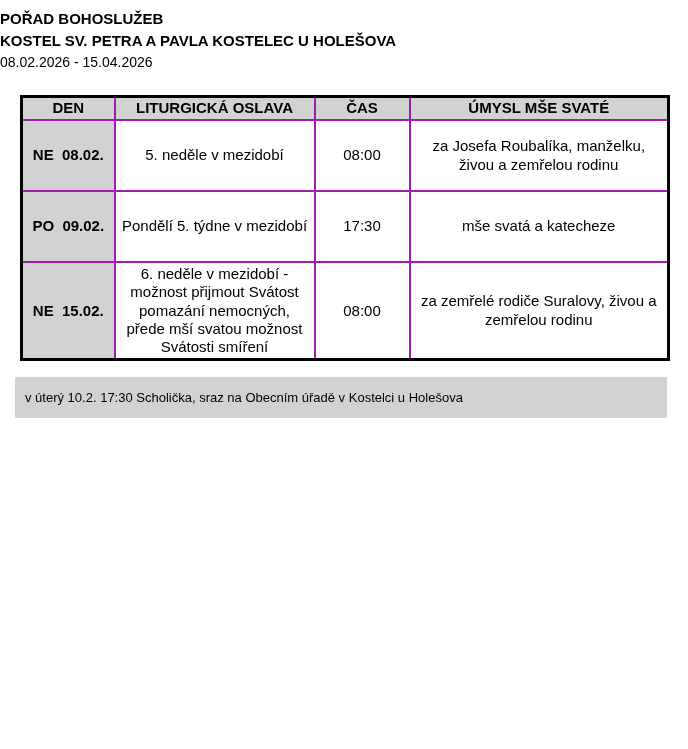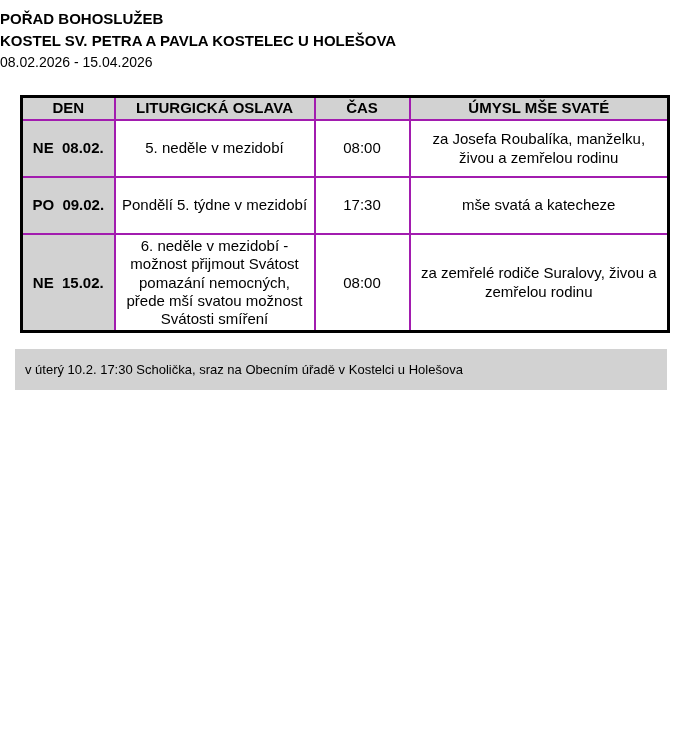--- a/index.html
+++ b/index.html
@@ -32,21 +32,21 @@
     padding: 2px 6px;
     line-height: 1.22;
     overflow: hidden;
   }
   table.schedule thead th {
     background: var(--cell-gray, #d2d2d2);
     height: 24px;
     font-weight: bold;
     padding: 1px 4px;
   }
-  table.schedule tbody tr { height: 57px; }
+  table.schedule tbody tr { height: 71px; }
   table.schedule tbody tr:last-child { height: 90px; }
 
   td.col-den {
     background: var(--cell-gray, #d2d2d2);
     font-weight: bold;
     white-space: pre;
     text-align: center;
   }
 
   .footer-note {

